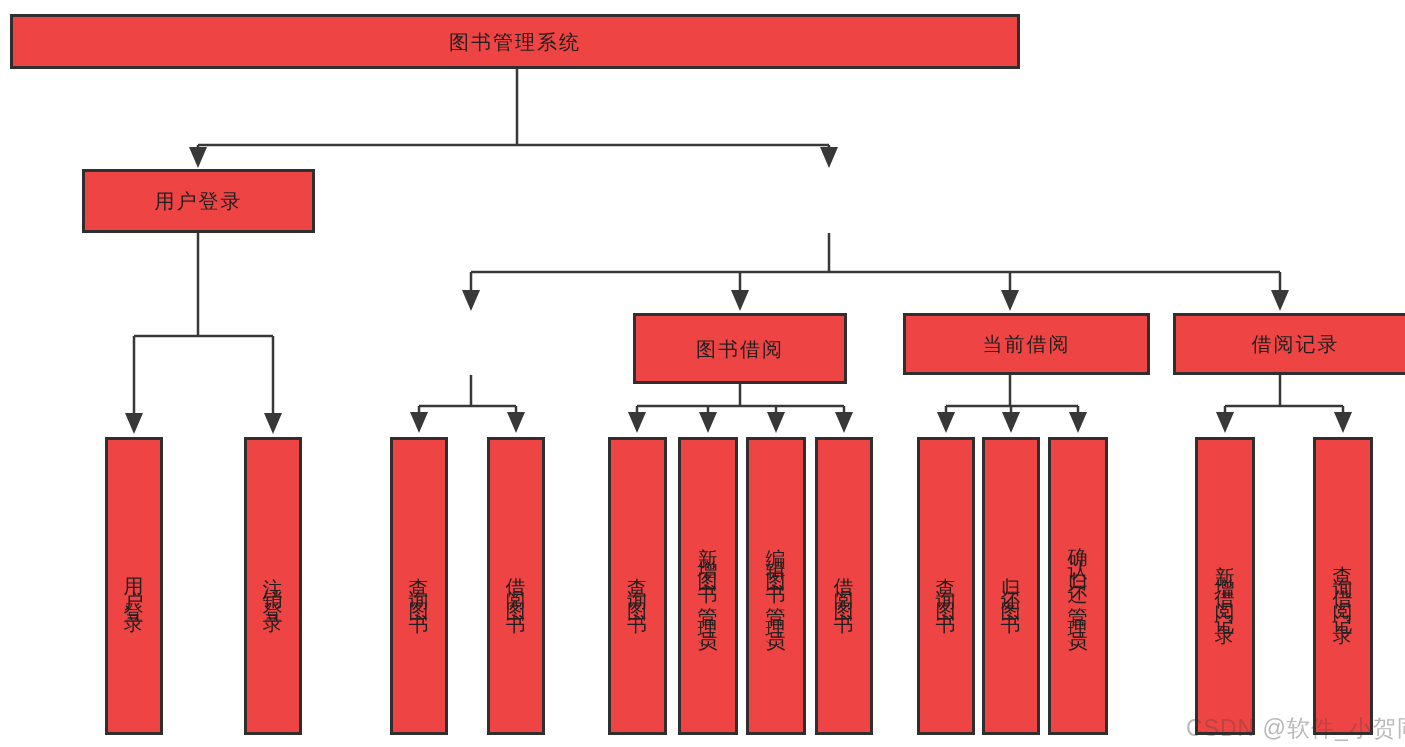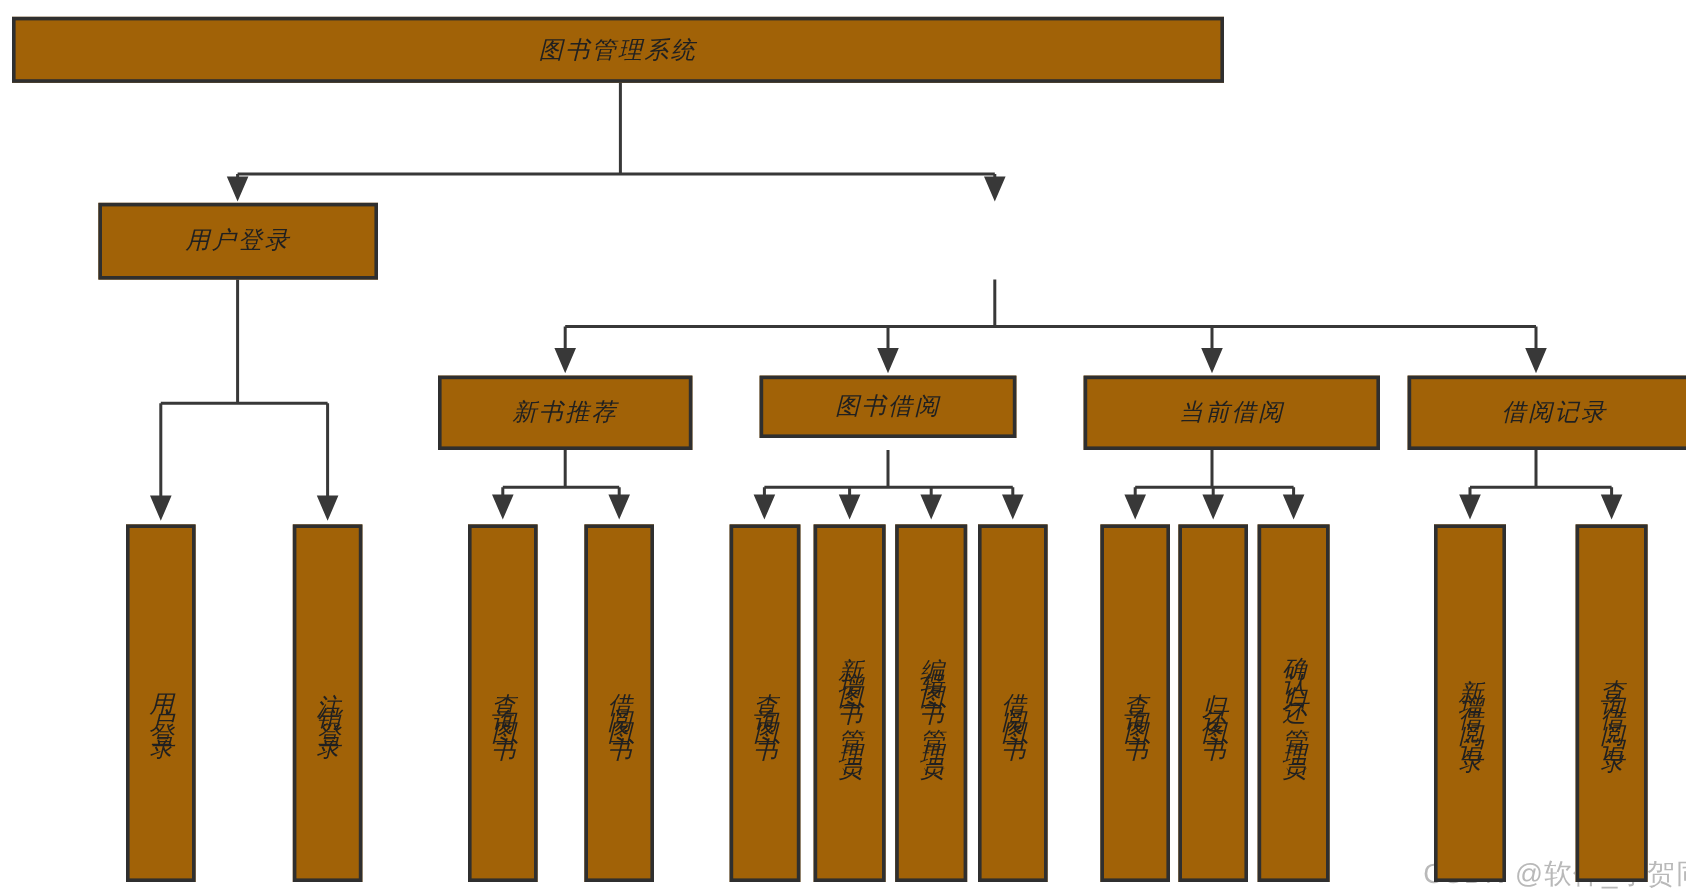--- a/index.html
+++ b/index.html
@@ -24,30 +24,29 @@
     stroke-width: 2.5;
   }
   svg.connectors .arrow {
     fill: var(--line, #383838);
     stroke: none;
   }
   .node {
     position: absolute;
     box-sizing: border-box;
     border: 3px solid var(--border, #2f2f2f);
-    background: #a16207;
+    background: #ef4444;
     display: flex;
     align-items: center;
     justify-content: center;
     font-size: 20px;
     letter-spacing: 2px;
     line-height: 1;
     z-index: 2;
     white-space: nowrap;
-    font-style: italic;
   }
   .node.leaf {
     writing-mode: vertical-rl;
     text-orientation: mixed;
     letter-spacing: 12px;
     white-space: normal;
     overflow: hidden;
   }
   .watermark {
     position: absolute;
@@ -88,22 +87,21 @@
       M767 412 L785 412 L776 433 Z M835 412 L853 412 L844 433 Z
       M937 412 L955 412 L946 433 Z M1002 412 L1020 412 L1011 433 Z
       M1069 412 L1087 412 L1078 433 Z
       M1216 412 L1234 412 L1225 433 Z M1334 412 L1352 412 L1343 433 Z"></path>
   </svg>
 
   <div class="node" style="left:10px; top:14px; width:1010px; height:55px">图书管理系统</div>
 
   <div class="node" style="left:82px; top:169px; width:233px; height:64px">用户登录</div>
 
-  <div class="node" style="left:365px; top:313px; width:212px; height:62px">新书推荐</div>
-  <div class="node" style="left:633px; top:313px; width:214px; height:52px">图书借阅</div>
+  <div class="node" style="left:633px; top:313px; width:214px; height:71px">图书借阅</div>
   <div class="node" style="left:903px; top:313px; width:247px; height:62px">当前借阅</div>
   <div class="node" style="left:1173px; top:313px; width:245px; height:62px">借阅记录</div>
 
   <div class="node leaf" style="left:105px; top:437px; width:58px; height:298px">用户登录</div>
   <div class="node leaf" style="left:244px; top:437px; width:58px; height:298px">注销登录</div>
 
   <div class="node leaf" style="left:390px; top:437px; width:58px; height:298px">查询图书</div>
   <div class="node leaf" style="left:487px; top:437px; width:58px; height:298px">借阅图书</div>
 
   <div class="node leaf" style="left:608px; top:437px; width:59px; height:298px">查询图书</div>

